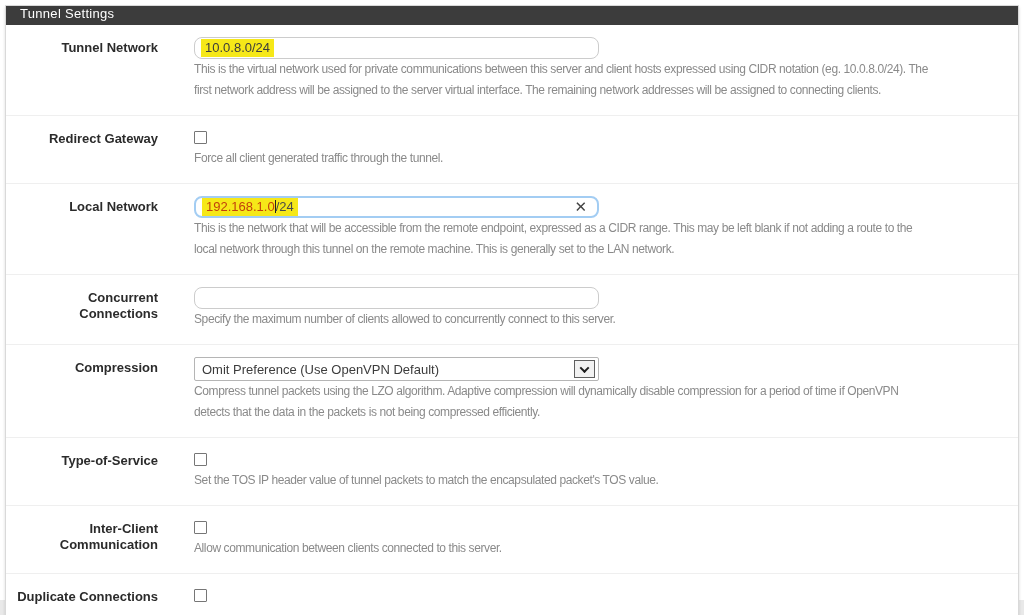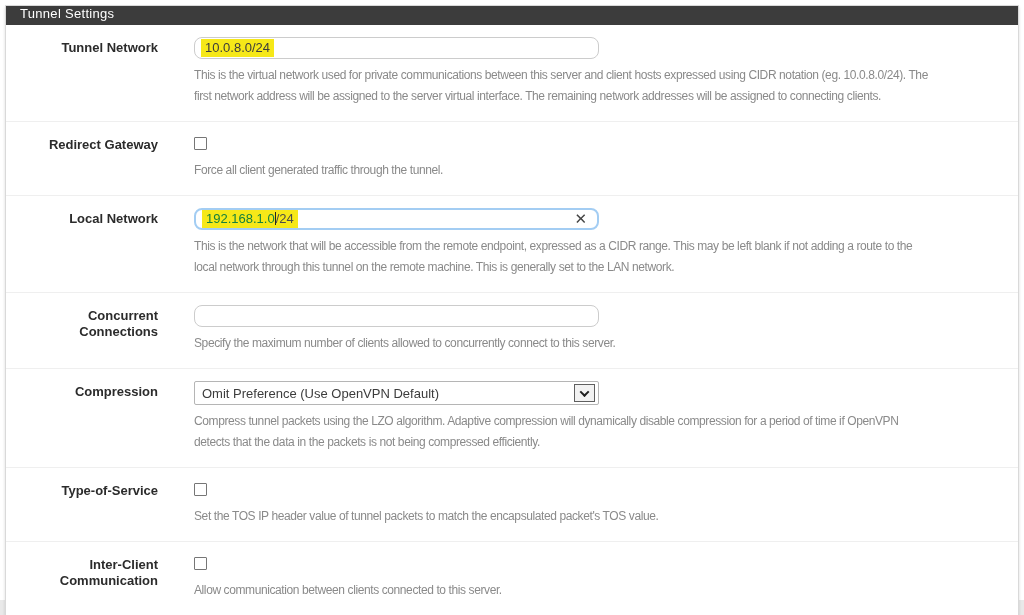--- a/index.html
+++ b/index.html
@@ -51,21 +51,21 @@
     font-size: 13px;
     color: #3c3c3c;
     position: relative;
   }
   .fake-input.focused { border: 2px solid #a3cdf3; }
   .hl {
     background: #f6e818;
     padding: 1px 4px 2px 4px;
     white-space: nowrap;
   }
-  .val-muted { color: #15803d; margin-top: 12px; }
+  .val-muted { color: #c2410c; margin-top: 12px; }
   .val-dark  { color: #4a4a4a; }
   .caret {
     display: inline-block;
     width: 1px;
     height: 13px;
     background: #222222;
     vertical-align: -2px;
   }
   .clear-x {
     position: absolute;
@@ -75,21 +75,21 @@
     font-size: 15px;
     color: #444444;
     cursor: pointer;
     line-height: 1;
   }
   .help {
     font-size: 12px;
     letter-spacing: -0.4px;
     color: #8a8a8a;
     line-height: 21px;
-    margin-top: 6px;
+    margin-top: 0;
     max-width: 836px;
     white-space: pre-line;
   }
   .gap-lg { }
   .checkbox {
     display: inline-block;
     width: 13px;
     height: 13px;
     border: 1px solid #767676;
     border-radius: 1px;

